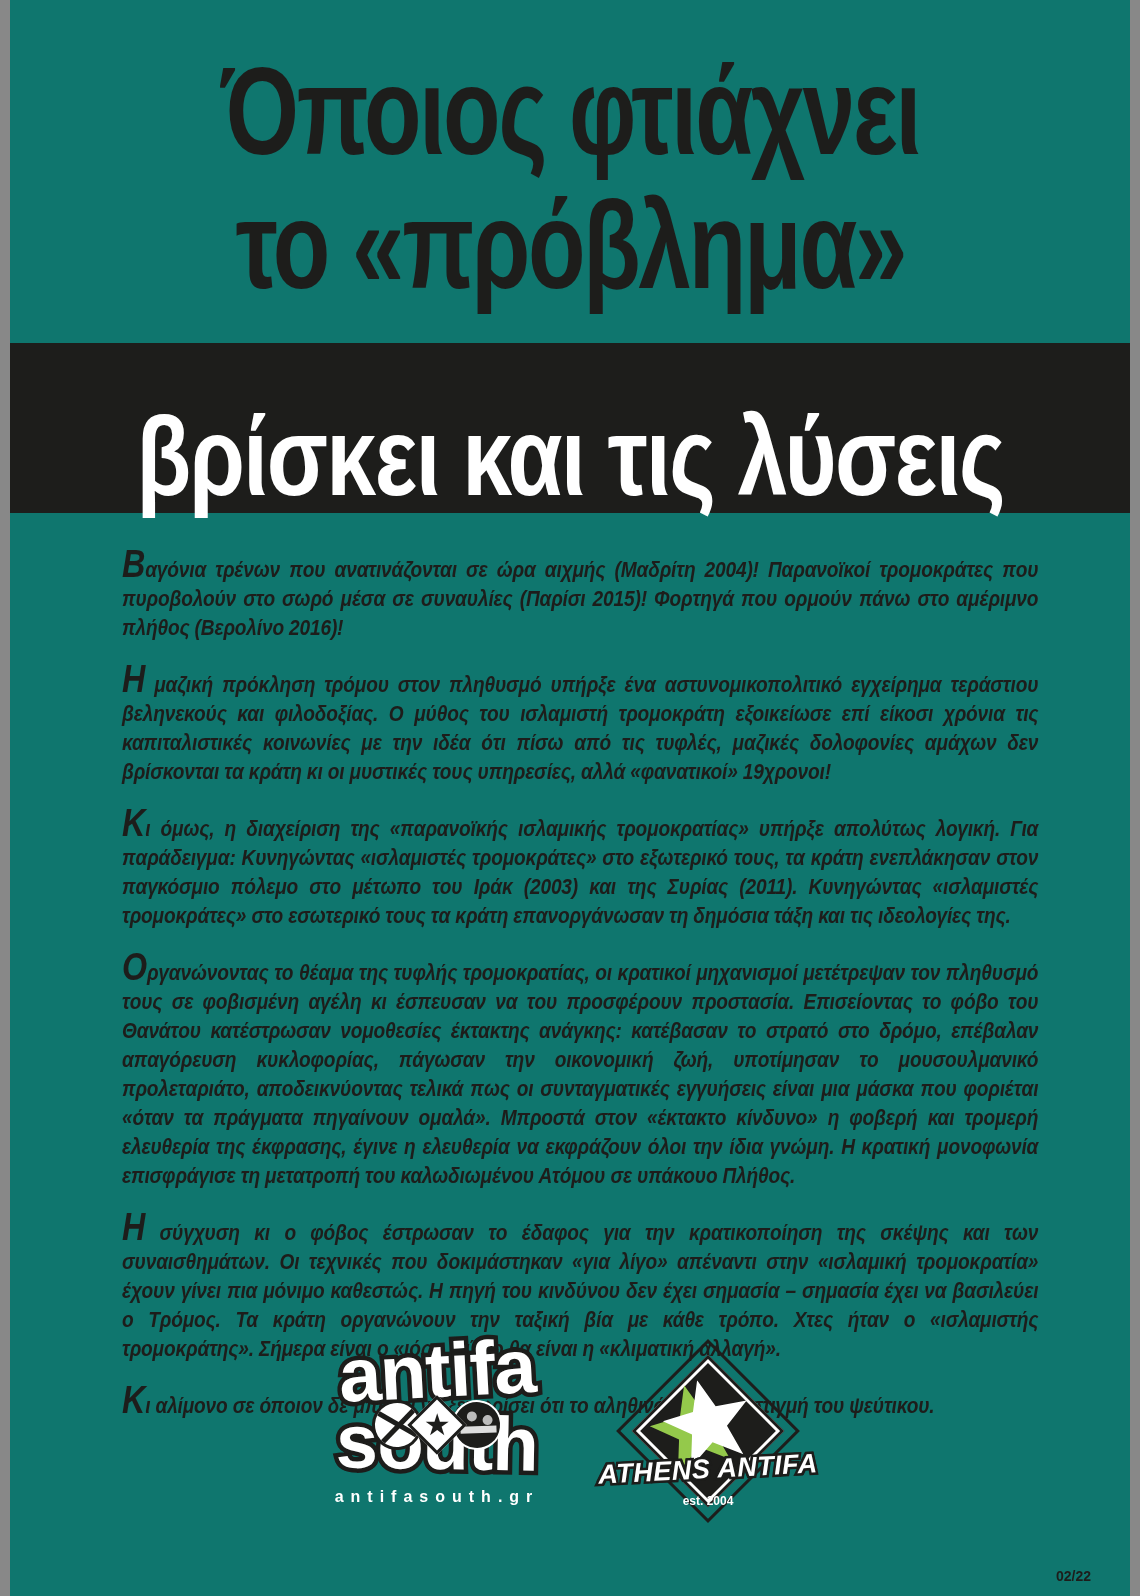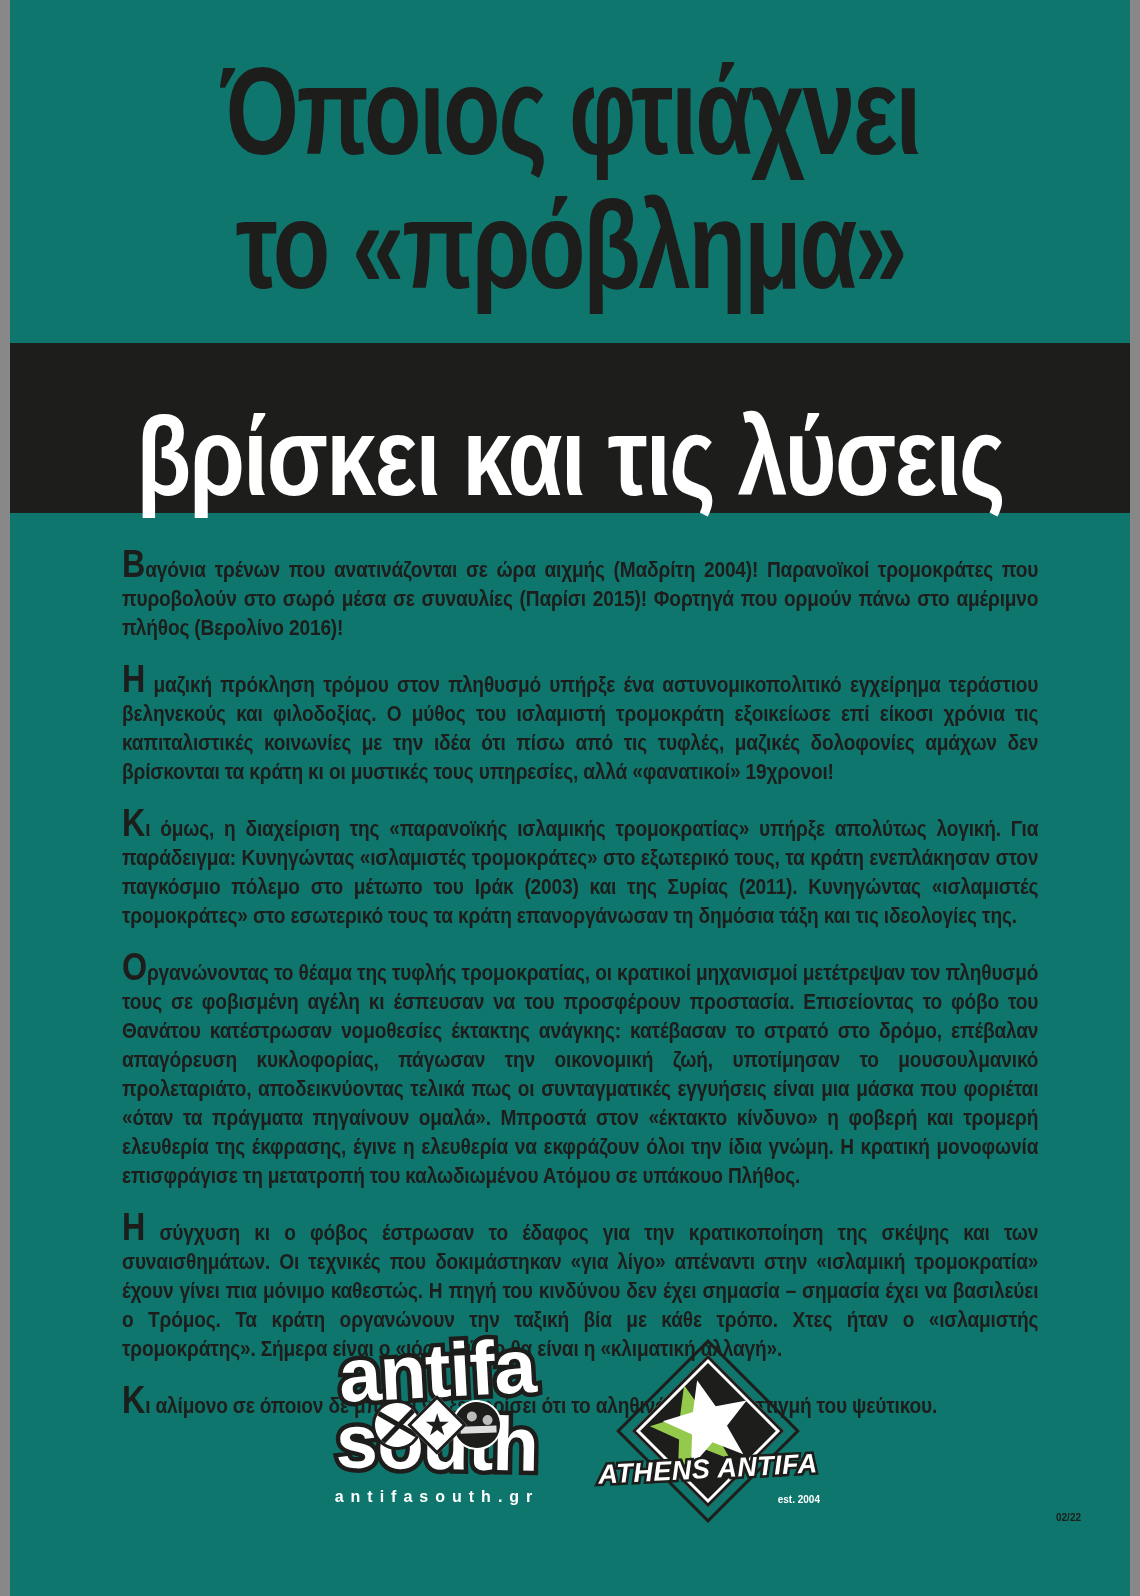--- a/index.html
+++ b/index.html
@@ -52,20 +52,21 @@
     letter-spacing: -2px;
     transform: scaleX(0.80);
     transform-origin: center;
     white-space: nowrap;
     line-height: 1;
   }
 
   
   .body-wrap {
     margin: 40px 0 0 112px;
+    font-style: italic;
   }
   .body-inner {
     width: 1078px;
     transform: scaleX(0.85);
     transform-origin: top left;
     color: #1d1d1b;
   }
   .para {
     margin: 0 0 26px 0;
     font-size: 22.5px;
@@ -232,34 +233,34 @@
     color: #ffffff;
     letter-spacing: 0.5px;
     transform: rotate(-3deg);
     -webkit-text-stroke: 5px #1d1d1b;
     paint-order: stroke fill;
     text-shadow: 2px 2px 0 #1d1d1b, -2px 2px 0 #1d1d1b, 2px -2px 0 #1d1d1b, -2px -2px 0 #1d1d1b;
     white-space: nowrap;
   }
   .aa-est {
     position: absolute;
-    left: 12px; top: 158px;
+    left: 0; top: 158px;
     width: 200px;
-    text-align: right;
-    font-size: 10px;
+    text-align: center;
+    font-size: 12px;
     font-weight: bold;
     color: #ffffff;
   }
 
   
   .issue {
     position: absolute;
     left: 1046px;
-    top: 1512px;
-    font-size: 10px;
+    top: 1568px;
+    font-size: 14px;
     font-weight: bold;
     color: #1d1d1b;
   }
 </style>
 </head>
 <body>
 
 <div class="poster">
 
   <div class="title-block">

